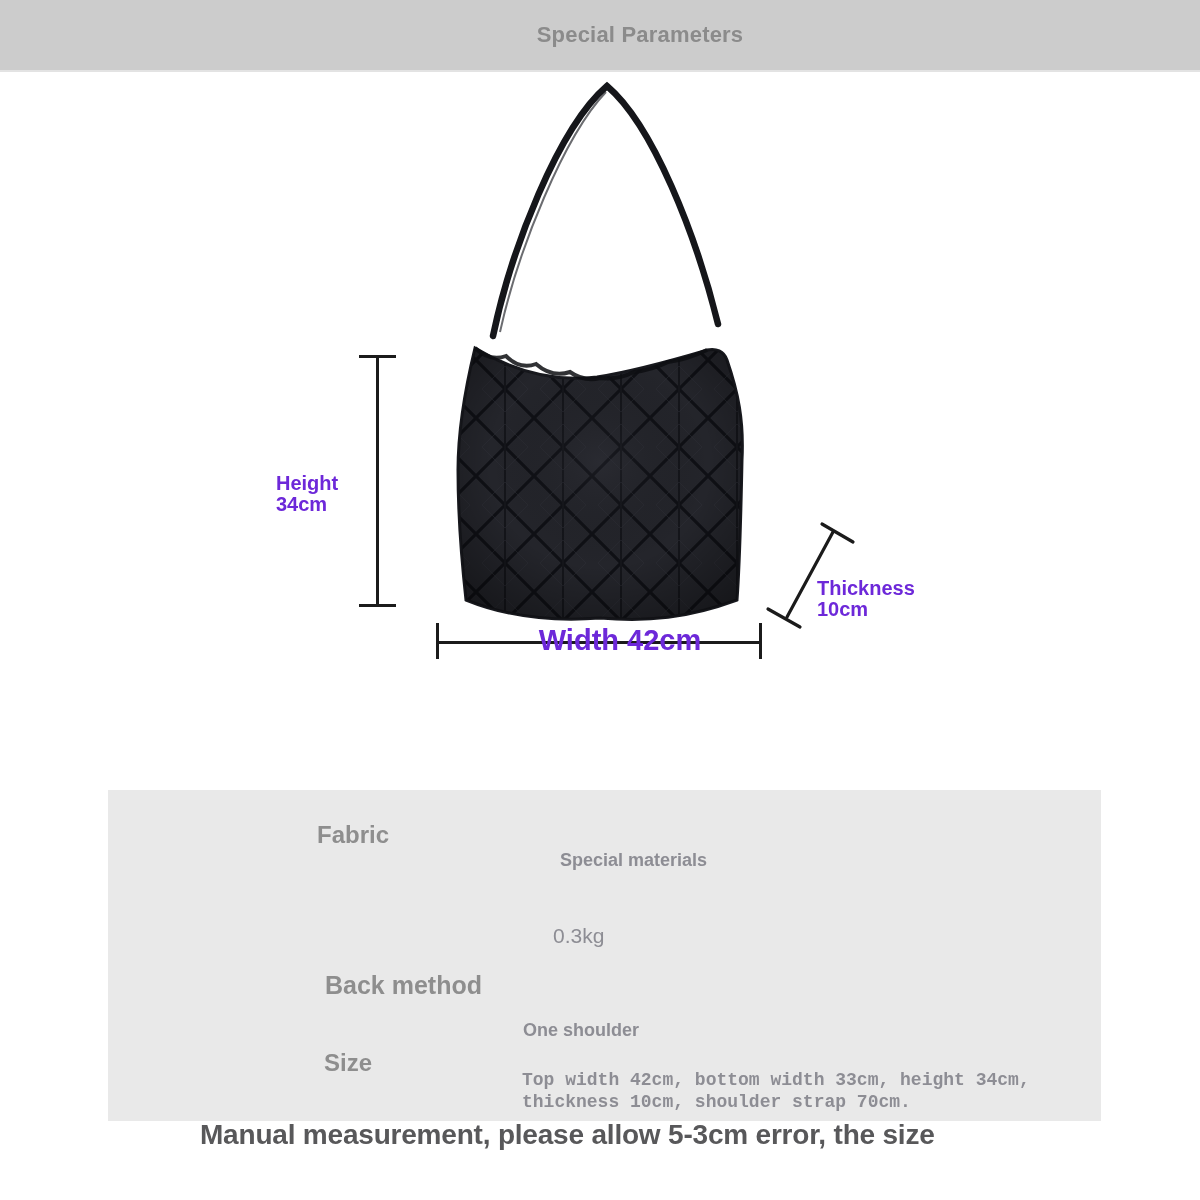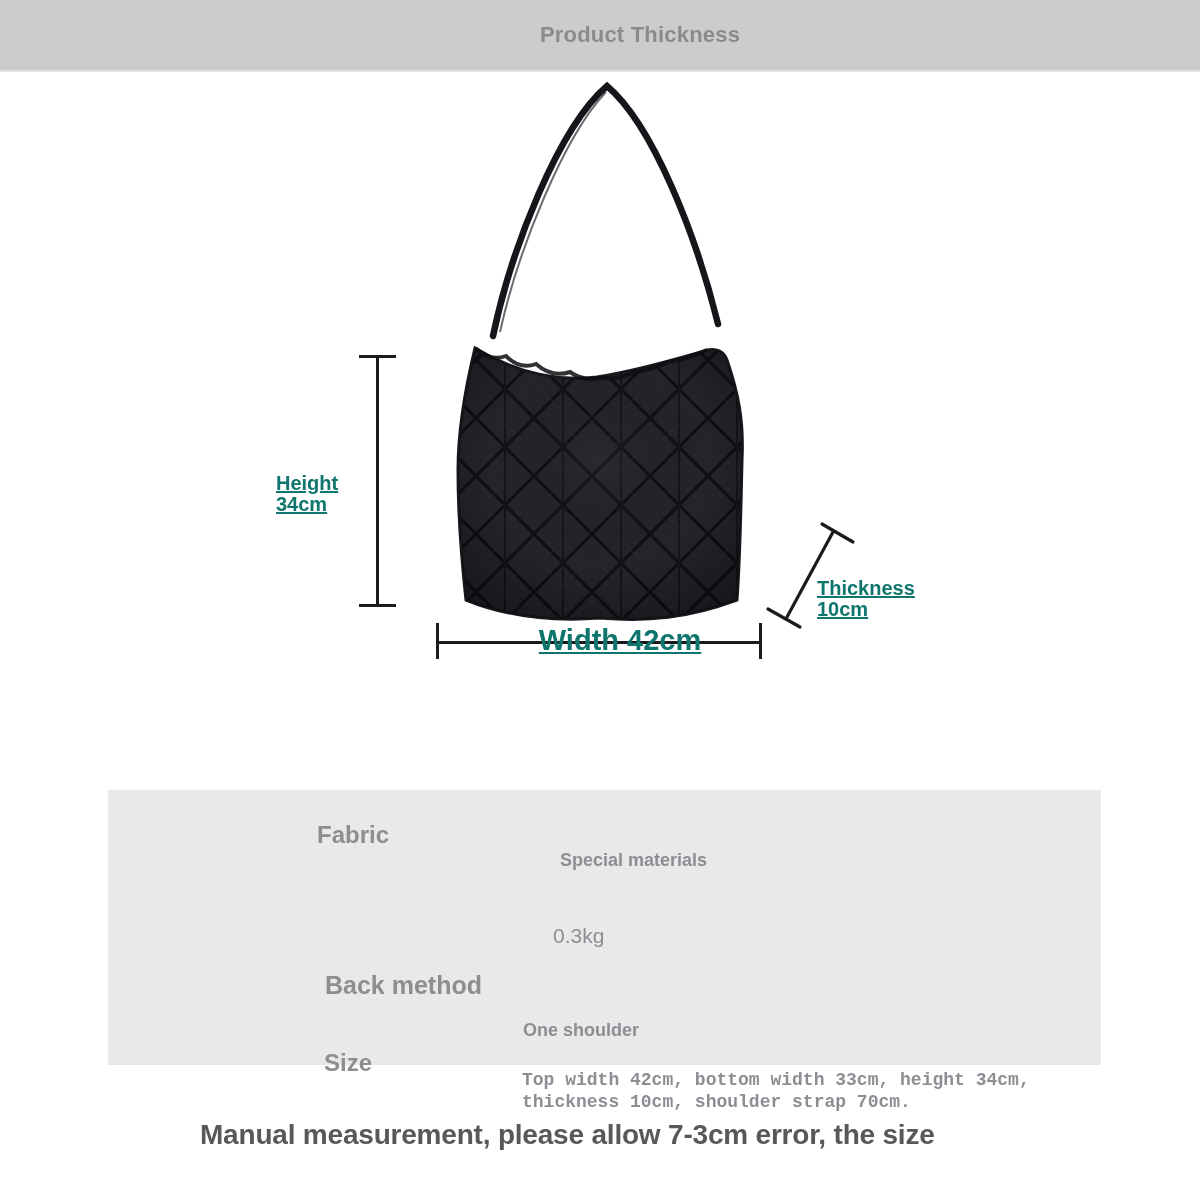--- a/index.html
+++ b/index.html
@@ -20,28 +20,28 @@
   
   .mline { position:absolute; background:#1b1b1b; }
   .h-line  { left:376px; top:357px; width:3px;  height:250px; }
   .h-cap-t { left:359px; top:355px; width:37px; height:3px; }
   .h-cap-b { left:359px; top:604px; width:37px; height:3px; }
   .w-line  { left:437px; top:641px; width:324px; height:3px; }
   .w-cap-l { left:436px; top:623px; width:3px;  height:36px; }
   .w-cap-r { left:759px; top:623px; width:3px;  height:36px; }
   .t-svg   { position:absolute; left:758px; top:496px; width:130px; height:140px; }
 
-  .measure-label { position:absolute; color:#0f766e; font-weight:bold;
-                   font-size:20px; line-height:21px;text-decoration:underline; }
+  .measure-label { position:absolute; color:#6d28d9; font-weight:bold;
+                   font-size:20px; line-height:21px; }
   .height-label    { left:276px; top:473px; }
   .width-label     { left:520px; top:630px; width:200px; text-align:center; font-size:29px; }
   .thickness-label { left:817px; top:578px; }
 
   
-  .panel { position:absolute; left:108px; top:790px; width:993px; height:275px;
+  .panel { position:absolute; left:108px; top:790px; width:993px; height:331px;
            background:#e9e9e9; border-radius:0; }
   .cell { position:absolute; white-space:nowrap; }
   .spec-label { color:#8e8e8e; font-weight:bold; }
   .spec-value { color:#8d8d94;margin-top:22px; }
   .r1l { left:209px; top:31px;  font-size:24px; }
   .r1v { left:452px; top:38px;  font-size:18px; font-weight:bold; }
   .r2l { left:217px; top:106px; font-size:28px; }
   .r2v { left:445px; top:112px; font-size:21px; font-weight:normal;text-align:right; }
   .r3l { left:217px; top:181px; font-size:25px; }
   .r3v { left:415px; top:208px; font-size:18px; font-weight:bold; }
@@ -53,21 +53,21 @@
   .note { position:absolute; left:200px; top:1120px; width:780px;
           color:#58585a; font-size:28px; font-weight:bold;
           line-height:29px; letter-spacing:-0.2px; }
 </style>
 </head>
 <body>
 
 <div class="page">
 
   <div class="header">
-    <div class="header-title">Product Thickness</div>
+    <div class="header-title">Special Parameters</div>
   </div>
 
   <svg class="bag-svg" viewBox="0 0 340 560">
     <defs>
       <pattern id="quilt" width="58" height="58" patternUnits="userSpaceOnUse">
         <rect width="58" height="58" fill="#24252b"></rect>
         <path d="M0 0 L58 58 M58 0 L0 58" stroke="#0f1015" stroke-width="3.2" fill="none"></path>
         <path d="M29 0 L29 58" stroke="#14151a" stroke-width="2" fill="none"></path>
         <path d="M6 29 L29 6 L52 29 L29 52 Z" fill="none" stroke="#2e3038" stroke-width="1" opacity="0.5"></path>
       </pattern>
@@ -135,16 +135,16 @@
     <div class="cell spec-value r2v">0.3kg</div>
 
     <div class="cell spec-label r3l">Back method</div>
     <div class="cell spec-value r3v">One shoulder</div>
 
     <div class="cell spec-label r4l">Size</div>
     <div class="cell spec-value r4v">Top width 42cm, bottom width 33cm, height 34cm, thickness 10cm, shoulder strap 70cm.</div>
   </div>
 
   <div class="note">
-    <div>Manual measurement, please allow 7-3cm error, the size</div>
+    <div>Manual measurement, please allow 5-3cm error, the size</div>
   </div>
 
 </div>
 
 </body></html>

